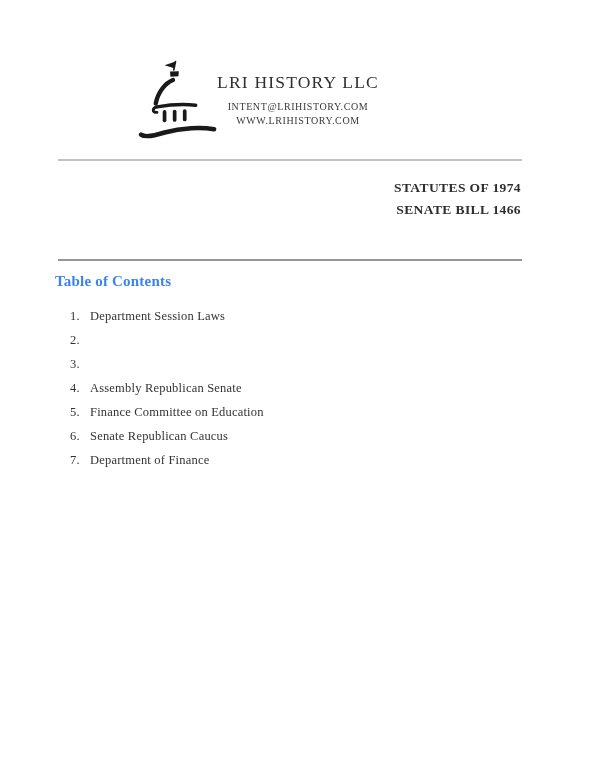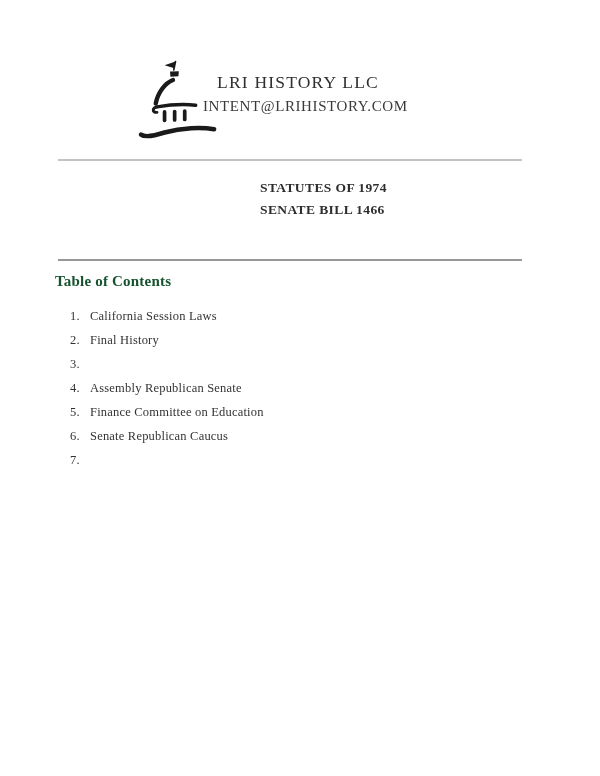--- a/index.html
+++ b/index.html
@@ -35,21 +35,21 @@
     text-align: center;
   }
   .company-name {
     font-size: 17.5px;
     letter-spacing: 1.2px;
     color: #2f2f2f;
     margin-bottom: 7px;
     white-space: nowrap;
   }
   .contact-line {
-    font-size: 15px;
+    font-size: 10px;
     letter-spacing: 0.6px;
     color: #3a3a3a;
     line-height: 13.5px;
     white-space: nowrap;
   }
 
   
   .rule {
     position: absolute;
     left: 58px;
@@ -57,38 +57,39 @@
   }
   .rule-top   { top: 159px; height: 2px; background: #c3c3c3; }
   .rule-bottom{ top: 259px; height: 2px; background: #979797; }
 
   
   .reference {
     position: absolute;
     left: 260px;
     top: 177px;
     width: 261px;
+    text-align: right;
   }
   .reference-line {
     font-weight: bold;
     font-size: 13.5px;
     line-height: 22px;
     letter-spacing: 0.4px;
     color: #2d2d2d;
     white-space: pre;
   }
 
   
   .toc-title {
     position: absolute;
     left: 55px;
     top: 273px;
     font-weight: bold;
     font-size: 15px;
-    color: #14532d;
+    color: #3b82f6;
     letter-spacing: 0.2px;
   }
   .toc-list {
     position: absolute;
     left: 70px;
     top: 304px;
     width: 400px;
   }
   .toc-item {
     display: flex;
@@ -127,55 +128,56 @@
       <path d="M46,62.5 L46,72.5" stroke-width="4.4"></path>
       <path d="M58,62 L58,72" stroke-width="4.4"></path>
 
       <path d="M6,90 C10,93 20,92 34,87.5 C55,81.5 78,81 93,83.5" stroke-width="5.4"></path>
     </svg>
   </div>
 
   <div class="header-text">
     <div class="company-name">LRI HISTORY LLC</div>
     <div class="contact-line">INTENT@LRIHISTORY.COM</div>
+    <div class="contact-line">WWW.LRIHISTORY.COM</div>
   </div>
 
   <div class="rule rule-top"></div>
 
   <div class="reference">
     <div class="reference-line">STATUTES OF 1974</div>
     <div class="reference-line">SENATE BILL 1466</div>
   </div>
 
   <div class="rule rule-bottom"></div>
 
   <div class="toc-title">Table of Contents</div>
 
   <div class="toc-list">
     <div class="toc-item">
       <span class="toc-num">1.</span>
-      <span class="toc-label">California Session Laws</span>
+      <span class="toc-label">Department Session Laws</span>
     </div>
     <div class="toc-item">
       <span class="toc-num">2.</span>
-      <span class="toc-label">Final History</span>
     </div>
     <div class="toc-item">
       <span class="toc-num">3.</span>
     </div>
     <div class="toc-item">
       <span class="toc-num">4.</span>
       <span class="toc-label">Assembly Republican Senate</span>
     </div>
     <div class="toc-item">
       <span class="toc-num">5.</span>
       <span class="toc-label">Finance Committee on Education</span>
     </div>
     <div class="toc-item">
       <span class="toc-num">6.</span>
       <span class="toc-label">Senate Republican Caucus</span>
     </div>
     <div class="toc-item">
       <span class="toc-num">7.</span>
+      <span class="toc-label">Department of Finance</span>
     </div>
   </div>
 
 </div>
 
 </body></html>

